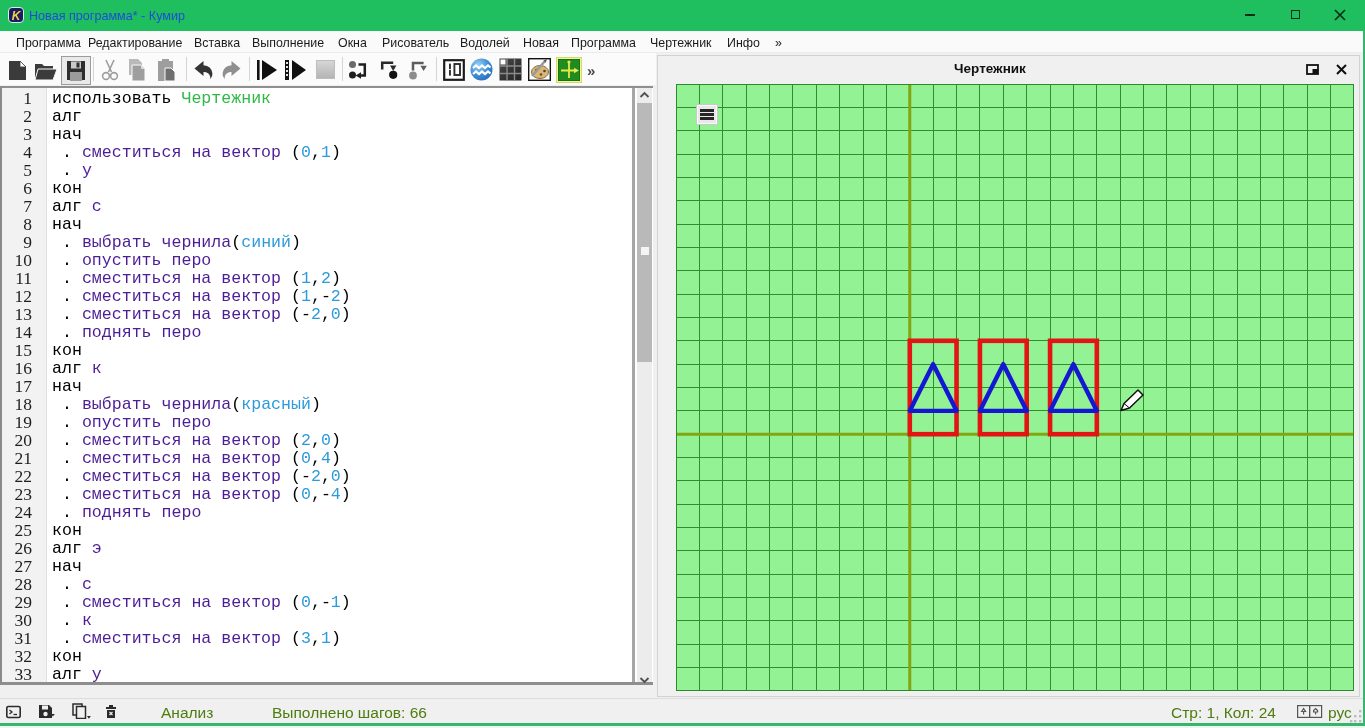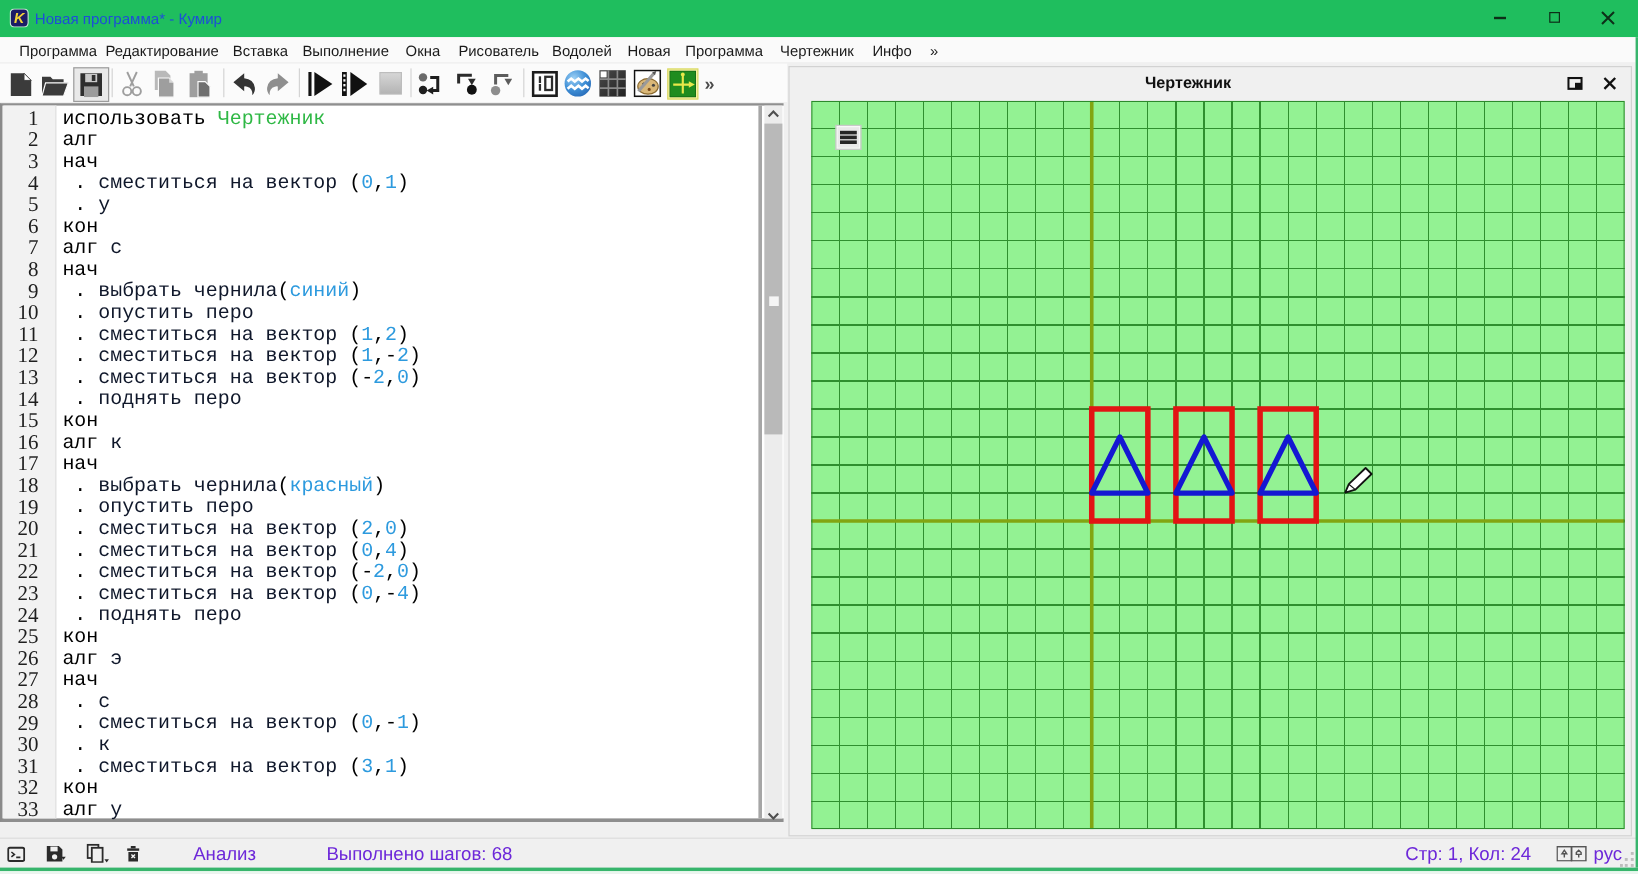--- a/index.html
+++ b/index.html
@@ -12,34 +12,34 @@
 #menubar{left:0;top:31px;width:1363px;height:22px;background:#fafafa;border-bottom:1px solid #ececec}
 .mi{position:absolute;top:36px;font-size:12.4px;color:#1a1a1a;white-space:pre}
 
 #toolbar{left:0;top:53px;width:656px;height:32px;background:#fbfbfb}
 .tsep{position:absolute;top:4px;width:1px;height:24px;background:#d4d4d4}
 
 #editor{left:0;top:86px;width:653px;height:599px;background:#fff;border-left:3px solid #8a8a8a;border-top:2px solid #8f8f8f;border-bottom:3px solid #8e8e8e}
 #gutter{left:2px;top:88px;width:45px;height:594px;background:#f2f2f2;border-right:1px solid #e0e0e0}
 #gnums{left:0;top:89px;width:32px;text-align:right;font-family:"Liberation Serif",serif;font-size:17.5px;color:#1e1e1e;line-height:18px;white-space:pre}
 #code{left:52px;top:90px;font-family:"Liberation Mono",monospace;font-weight:normal;font-size:16.6px;line-height:18px;white-space:pre;color:#000}
-#code .c{color:#0f172a}
+#code .c{color:#4c1d95}
 #code .l{color:#2d9ade}
 #code .g{color:#2fb845}
 
 #vdiv{left:632px;top:88px;width:3px;height:594px;background:#a6a6a6}
 #sbar{left:637px;top:88px;width:15px;height:594px;background:#ececec}
 #sthumb{left:637px;top:103px;width:15px;height:259px;background:#b9b9b9}
 #sgrip{left:641px;top:247px;width:8px;height:8px;background:#f5f5f5}
 
 #panel{left:657px;top:55px;width:703px;height:642px;background:#f0f0f0;border:1px solid #d2d2d2}
 #ptitle{left:667px;top:61px;width:646px;text-align:center;font-size:13.5px;font-weight:bold;color:#111}
 
 #statusbar{left:0;top:698px;width:1365px;height:25px;background:#f0f0f0;border-top:1px solid #dcdcdc}
-.st{position:absolute;font-size:15.5px;color:#6d28d9;top:704px}
+.st{position:absolute;font-size:15.5px;color:#4d7c0f;top:704px}
 
 #bord-b{left:0;top:723px;width:1365px;height:3px;background:#37b56c}
 #bord-b2{left:0;top:726px;width:1365px;height:2px;background:#e8f8ee}
 #bord-r{left:1363px;top:31px;width:2px;height:692px;background:#37b56c}
 </style></head>
 <body>
 <div class="abs" id="titlebar"></div>
 <div class="abs" id="titletext">Новая программа* - Кумир</div>
 <svg class="abs" style="left:8px;top:7px" width="16" height="16" viewBox="0 0 16 16">
     <rect x="0.5" y="0.5" width="15" height="15" rx="3.5" fill="#1c1c66" stroke="#d6f5dc" stroke-width="1"></rect>
@@ -327,21 +327,21 @@
     <rect x="4.5" y="3.5" width="9" height="12" fill="#f0f0f0" stroke="#2b2b2b" stroke-width="1.5"></rect>
     <path d="M15 13 L18.8 13 L16.9 15.8 Z" fill="#2b2b2b"></path>
   </svg>
 <svg class="abs" style="left:105px;top:704px" width="12" height="15" viewBox="0 0 12 15">
     <rect x="1" y="3" width="10" height="2" fill="#2b2b2b"></rect>
     <rect x="4" y="1" width="4" height="2" fill="#2b2b2b"></rect>
     <path d="M2 6 H10 V14 H2 Z" fill="#2b2b2b"></path>
     <path d="M4.5 8 L7.5 11 M7.5 8 L4.5 11" stroke="#f0f0f0" stroke-width="1.2"></path>
   </svg>
 <div class="st" style="left:161px">Анализ</div>
-<div class="st" style="left:272px">Выполнено шагов: 68</div>
+<div class="st" style="left:272px">Выполнено шагов: 66</div>
 <div class="st" style="left:1171px">Стр: 1, Кол: 24</div>
 <svg class="abs" style="left:1297px;top:705px" width="26" height="13" viewBox="0 0 26 13">
     <g fill="none" stroke="#555" stroke-width="1.2">
       <rect x="0.6" y="0.6" width="12" height="11.8"></rect>
       <rect x="12.6" y="0.6" width="12" height="11.8"></rect>
       <path d="M6.6 9.5 V6 M4.6 6.5 L6.6 3.5 L8.6 6.5 Z"></path>
       <path d="M18.6 9.5 V7 M16.6 7 L16.6 5.5 L18.6 3.5 L20.6 5.5 L20.6 7 Z"></path>
     </g>
   </svg>
 <div class="st" style="left:1328px">рус</div>

